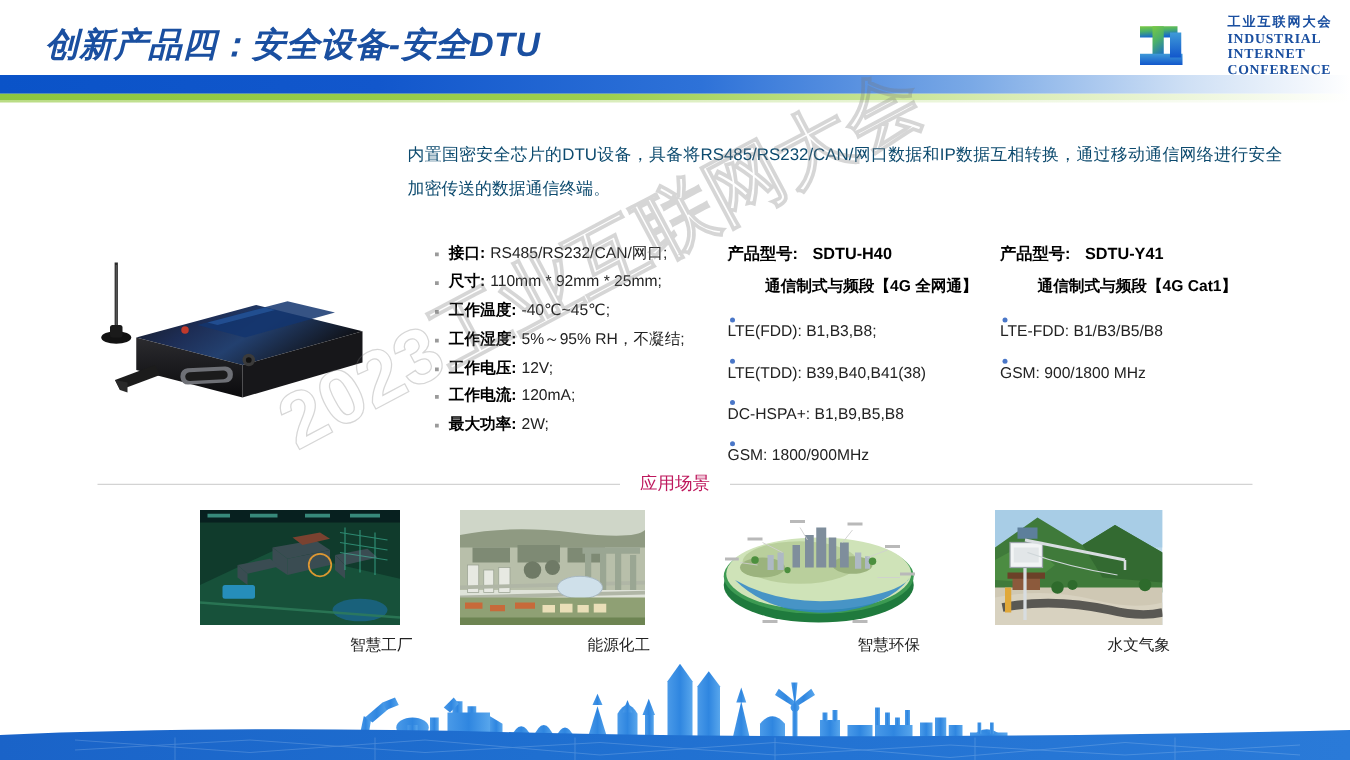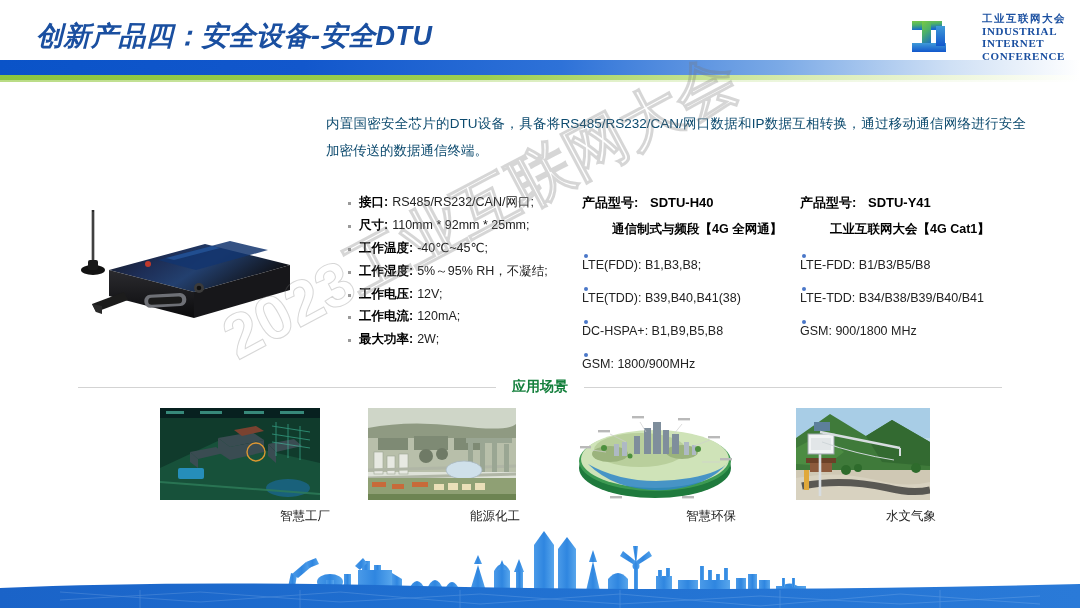--- a/index.html
+++ b/index.html
@@ -59,21 +59,21 @@
   .v{color:#222;}
 
   .chead{font-size:13px;font-weight:bold;color:#000;margin-bottom:9px;white-space:nowrap;}
   .chead .mdl{margin-left:8px;}
   .chead2{font-size:12.5px;font-weight:bold;color:#000;margin-bottom:10px;white-space:nowrap;margin-left:30px;}
   .bline{display:flex;align-items:flex-start;margin-bottom:9px;font-size:12.5px;color:#222;flex-direction:column;}
 
   
   .sec-wrap{position:absolute;left:78px;top:378px;width:924px;display:flex;align-items:center;}
   .rule{flex:1;height:1px;background:#d3d3d3;}
-  .sec-title{font-size:14px;font-weight:bold;color:#15803d;padding:0 16px;white-space:nowrap;}
+  .sec-title{font-size:14px;font-weight:normal;color:#be185d;padding:0 16px;white-space:nowrap;}
 
   .thumbs{position:absolute;left:150px;top:408px;width:800px;height:120px;}
   .thumb{position:absolute;}
   .cap{position:absolute;font-size:12.5px;color:#222;text-align:right;white-space:nowrap;}
 
   
   .wm{
     position:absolute;left:228px;top:300px;
     font-size:62px;font-weight:bold;color:rgba(110,110,110,.32);
     transform:rotate(-28deg);transform-origin:left center;
@@ -225,28 +225,24 @@
       <span class="dot"></span>
       <span>GSM: 1800/900MHz</span>
     </div>
   </div>
 
   <div class="col col3">
     <div class="chead">
       <span>产品型号:</span>
       <span class="mdl">SDTU-Y41</span>
     </div>
-    <div class="chead2">工业互联网大会【4G Cat1】</div>
+    <div class="chead2">通信制式与频段【4G Cat1】</div>
     <div class="bline">
       <span class="dot"></span>
       <span>LTE-FDD: B1/B3/B5/B8</span>
-    </div>
-    <div class="bline">
-      <span class="dot"></span>
-      <span>LTE-TDD: B34/B38/B39/B40/B41</span>
     </div>
     <div class="bline">
       <span class="dot"></span>
       <span>GSM: 900/1800 MHz</span>
     </div>
   </div>
 
   <div class="sec-wrap">
     <div class="rule"></div>
     <div class="sec-title">应用场景</div>

